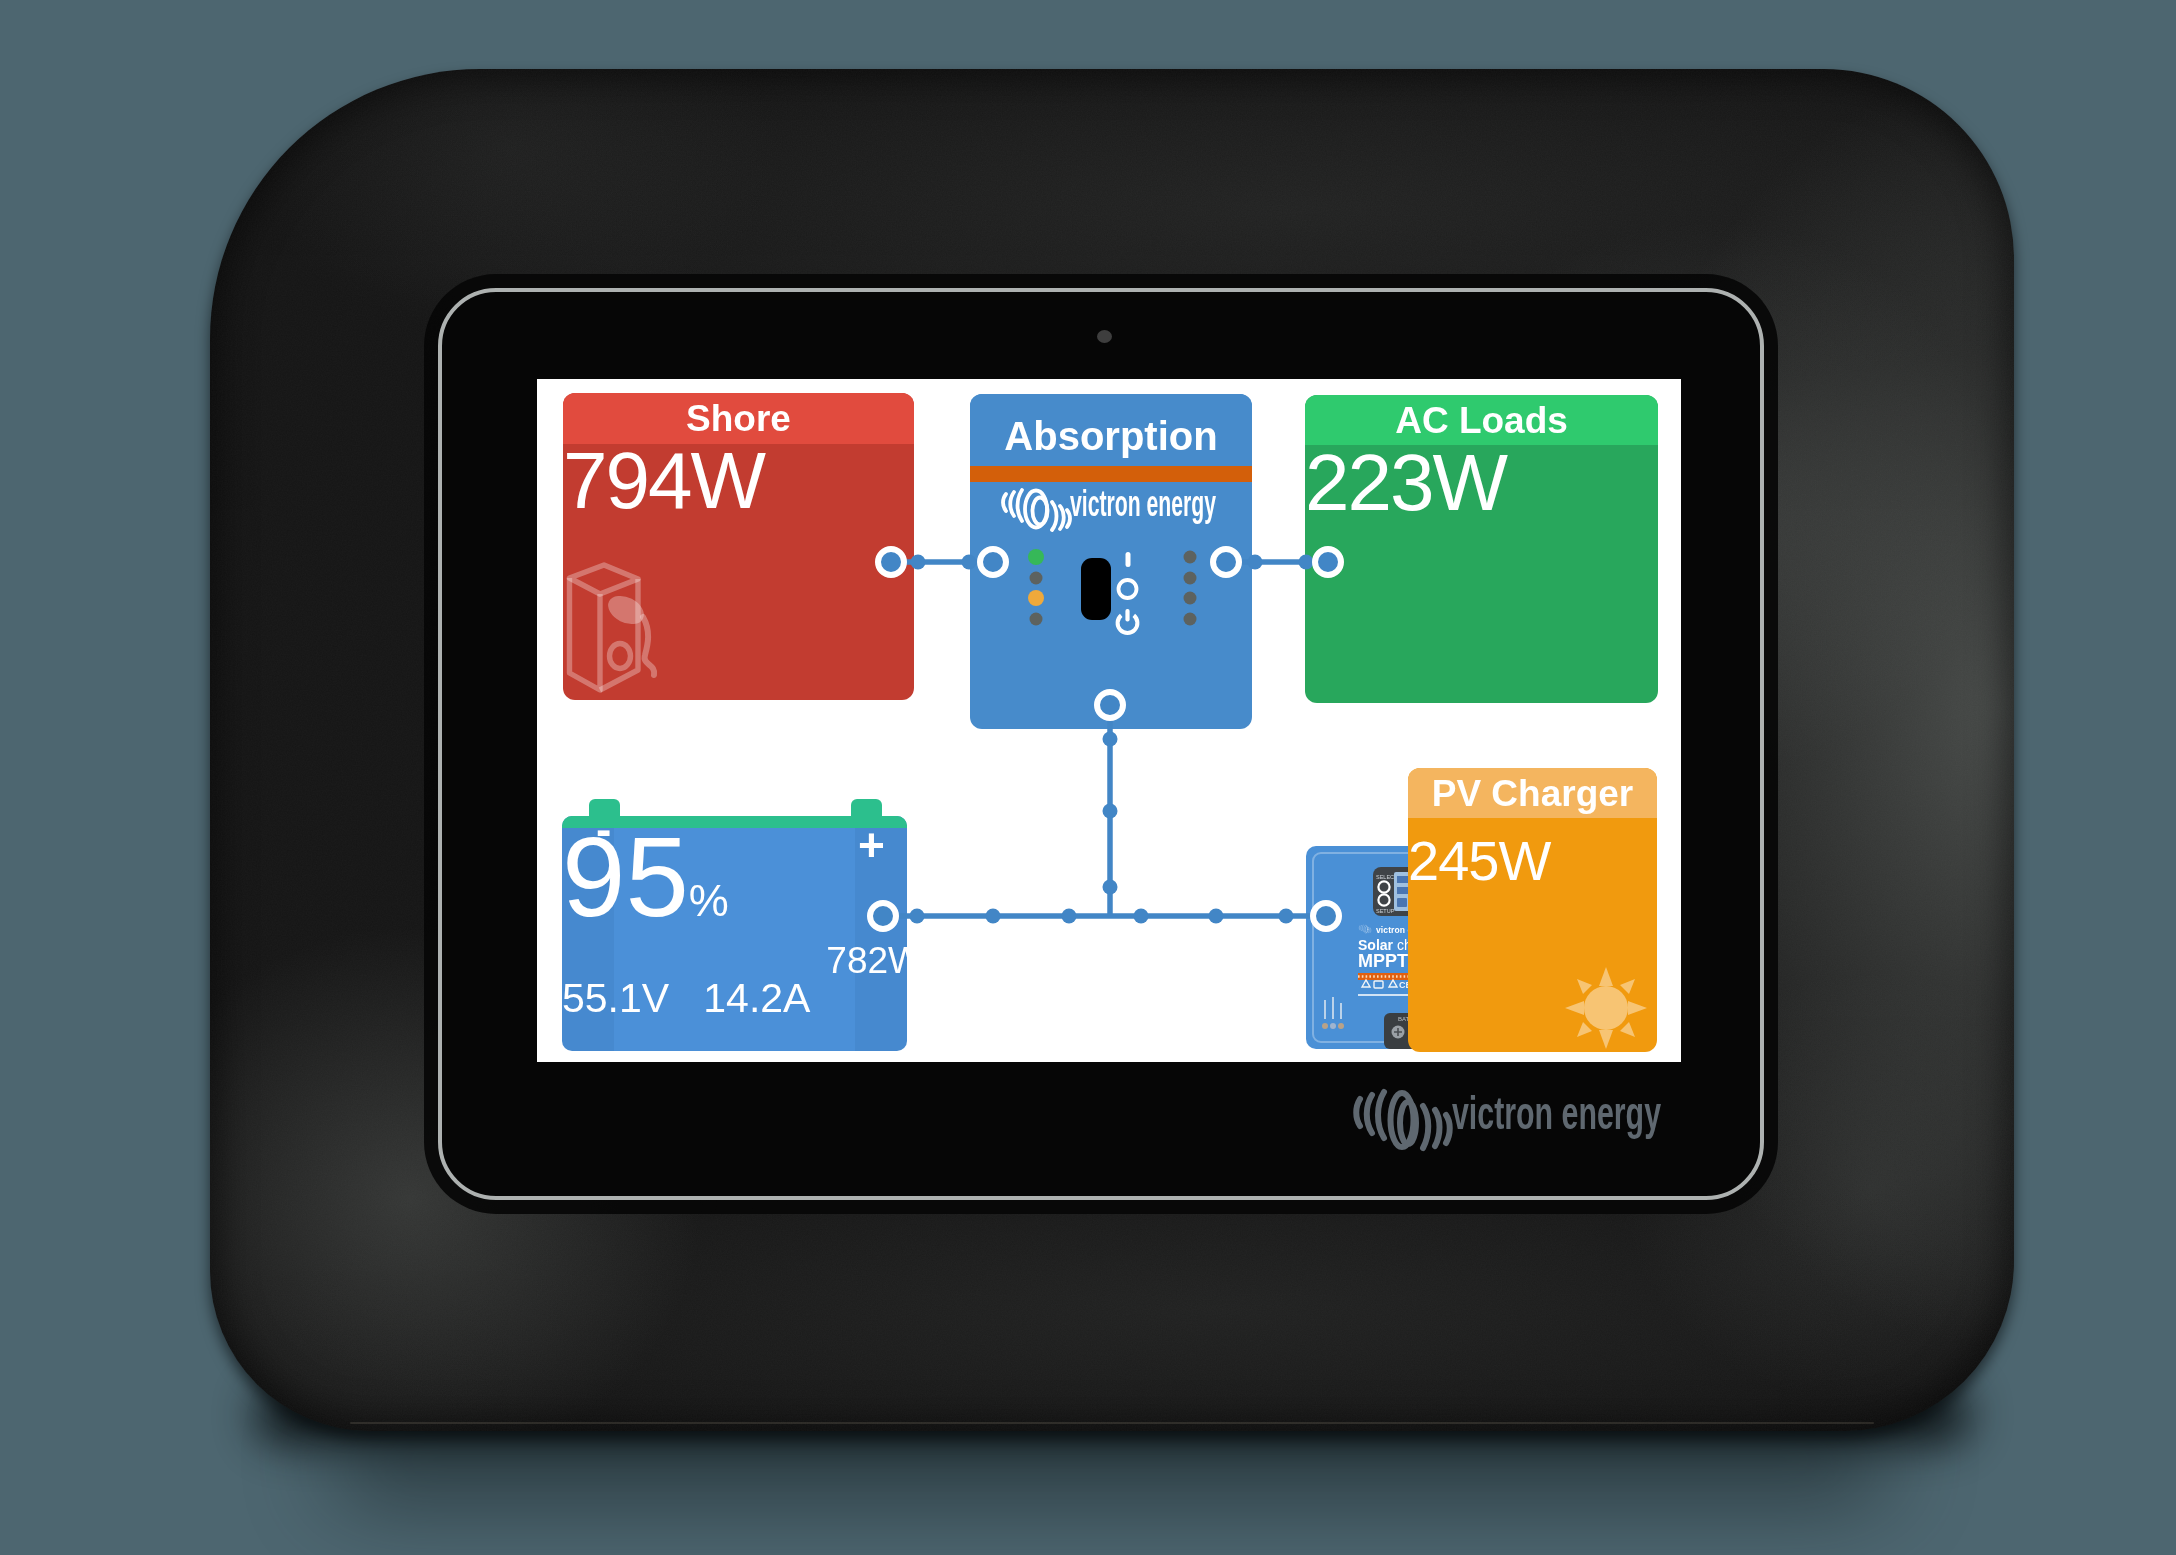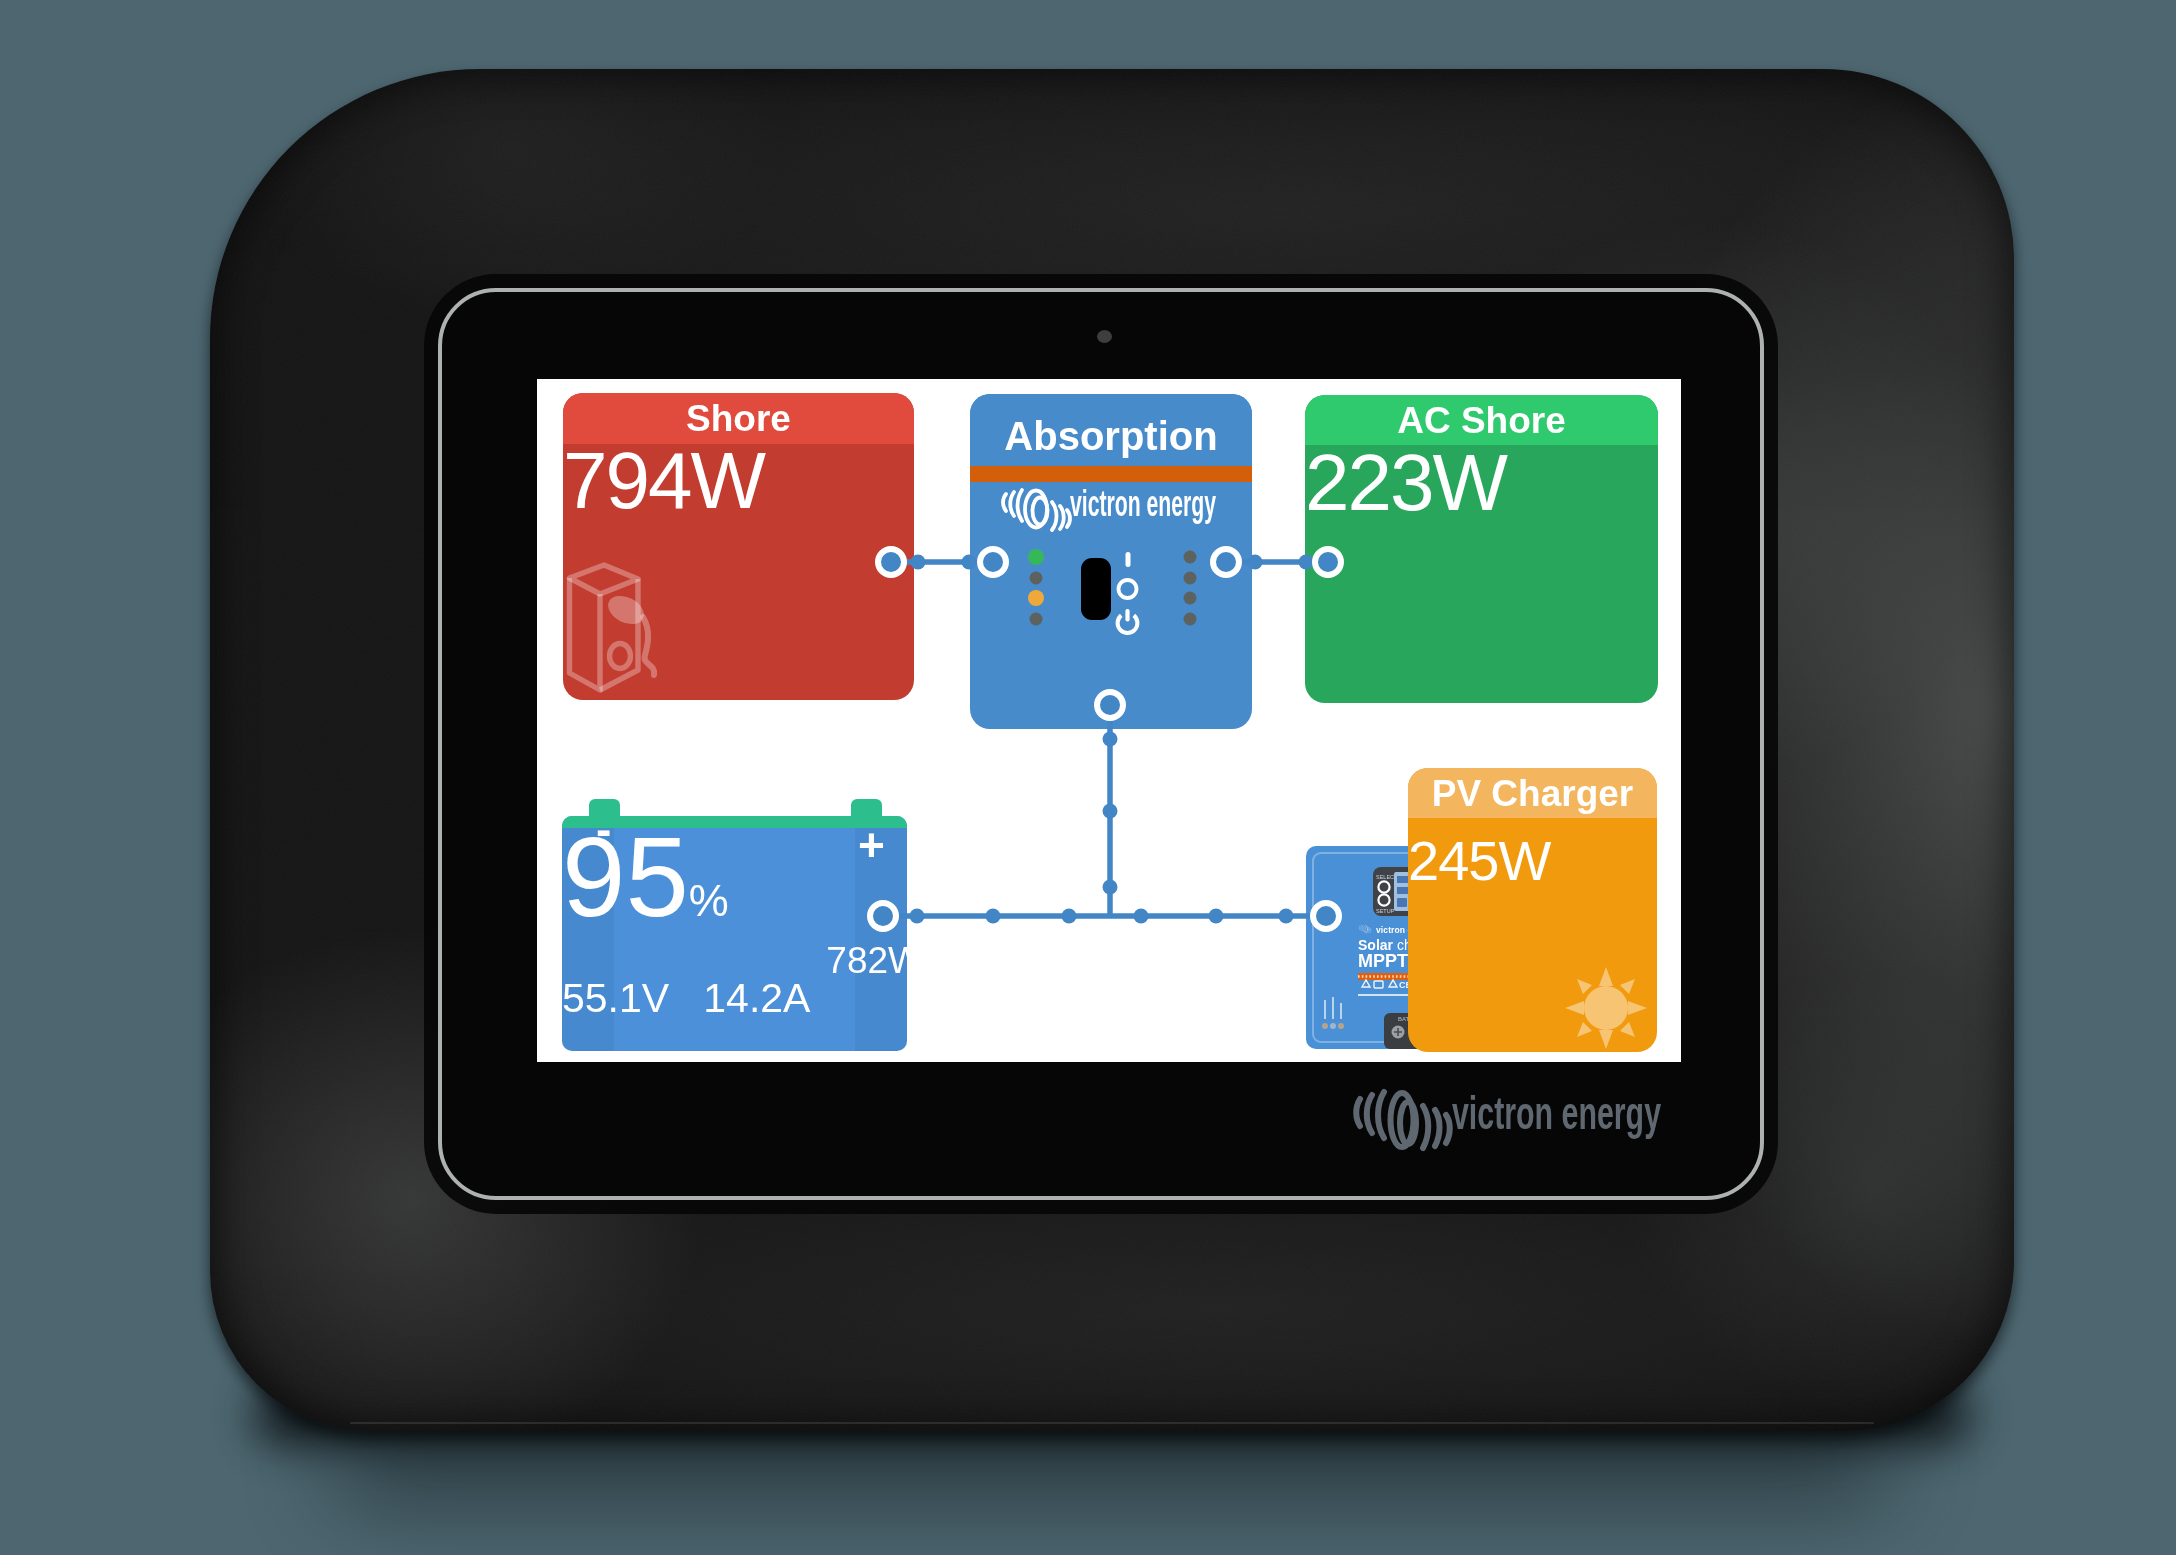--- a/index.html
+++ b/index.html
@@ -17,21 +17,21 @@
  box-shadow: 0 8px 14px rgba(4,7,8,0.6), inset 0 0 34px 10px rgba(0,0,0,0.5);}
 #devshadow1{position:absolute;left:255px;top:1386px;width:1715px;height:58px;background:#05090a;opacity:0.85;filter:blur(22px);border-radius:60px}
 #devshadow2{position:absolute;left:330px;top:1420px;width:1560px;height:80px;background:#0b1315;opacity:0.55;filter:blur(45px);border-radius:60px}
 #seam{position:absolute;left:140px;top:1353px;width:1524px;height:2px;background:rgba(140,132,112,0.22);border-radius:2px}
 #glass{position:absolute;left:438px;top:288px;width:1326px;height:912px;border-radius:58px;
  background:#060606;border:4px solid #adb1b0; box-shadow:0 0 0 14px rgba(6,6,6,0.92);}
 #screen{position:absolute;left:537px;top:379px;width:1144px;height:683px;background:#ffffff}
 #camdot{position:absolute;left:1097px;top:330px;width:15px;height:13px;border-radius:50%;background:#3e3e3e}
 
 
-.tile{position:absolute;border-radius:20px;overflow:hidden}
+.tile{position:absolute;border-radius:12px;overflow:hidden}
 .hdr{position:absolute;left:0;top:0;width:100%;text-align:center;color:#fff;font-weight:bold}
 .big{position:absolute;left:0;width:100%;text-align:left;color:#fff}
 
 #shore{left:26px;top:14px;width:351px;height:307px;background:#c23c30}
 #shore .hdr{height:51px;line-height:52px;font-size:37px;background:#e14b3e}
 #shore .big{top:42px;font-size:80px;letter-spacing:-2px}
 
 #absorb{left:433px;top:15px;width:282px;height:335px;background:#478bcb}
 #absorb .hdr{height:60px;line-height:84px;font-size:40px;background:#478bcb}
 #orangestrip{position:absolute;left:0;top:72px;width:100%;height:16px;background:#d35f0a}
@@ -120,21 +120,21 @@
         <rect x="-2.1" y="-14" width="4.2" height="12.5" rx="2" fill="#ffffff"></rect>
       </g>
       <circle cx="220" cy="18" r="6.5" fill="#5d625f"></circle>
       <circle cx="220" cy="39" r="6.5" fill="#5d625f"></circle>
       <circle cx="220" cy="59" r="6.5" fill="#5d625f"></circle>
       <circle cx="220" cy="80" r="6.5" fill="#5d625f"></circle>
     </svg>
   </div>
 
   <div class="tile" id="acloads">
-    <div class="hdr">AC Shore</div>
+    <div class="hdr">AC Loads</div>
     <div class="big">223W</div>
   </div>
 
   <div id="mppt">
     <svg width="146" height="205" viewBox="0 0 146 205">
       <rect x="1" y="1" width="145" height="203" rx="10" fill="#4a90d6"></rect>
       <rect x="8" y="8" width="131" height="189" rx="8" fill="none" stroke="rgba(255,255,255,0.30)" stroke-width="2"></rect>
       <rect x="68" y="22" width="78" height="49" rx="8" fill="#3f4347"></rect>
       <text x="71" y="34" fill="#cfd5da" font-size="5.5" font-family="Liberation Sans">SELECT</text>
       <circle cx="79" cy="42" r="5.6" fill="none" stroke="#ffffff" stroke-width="2.2"></circle>

